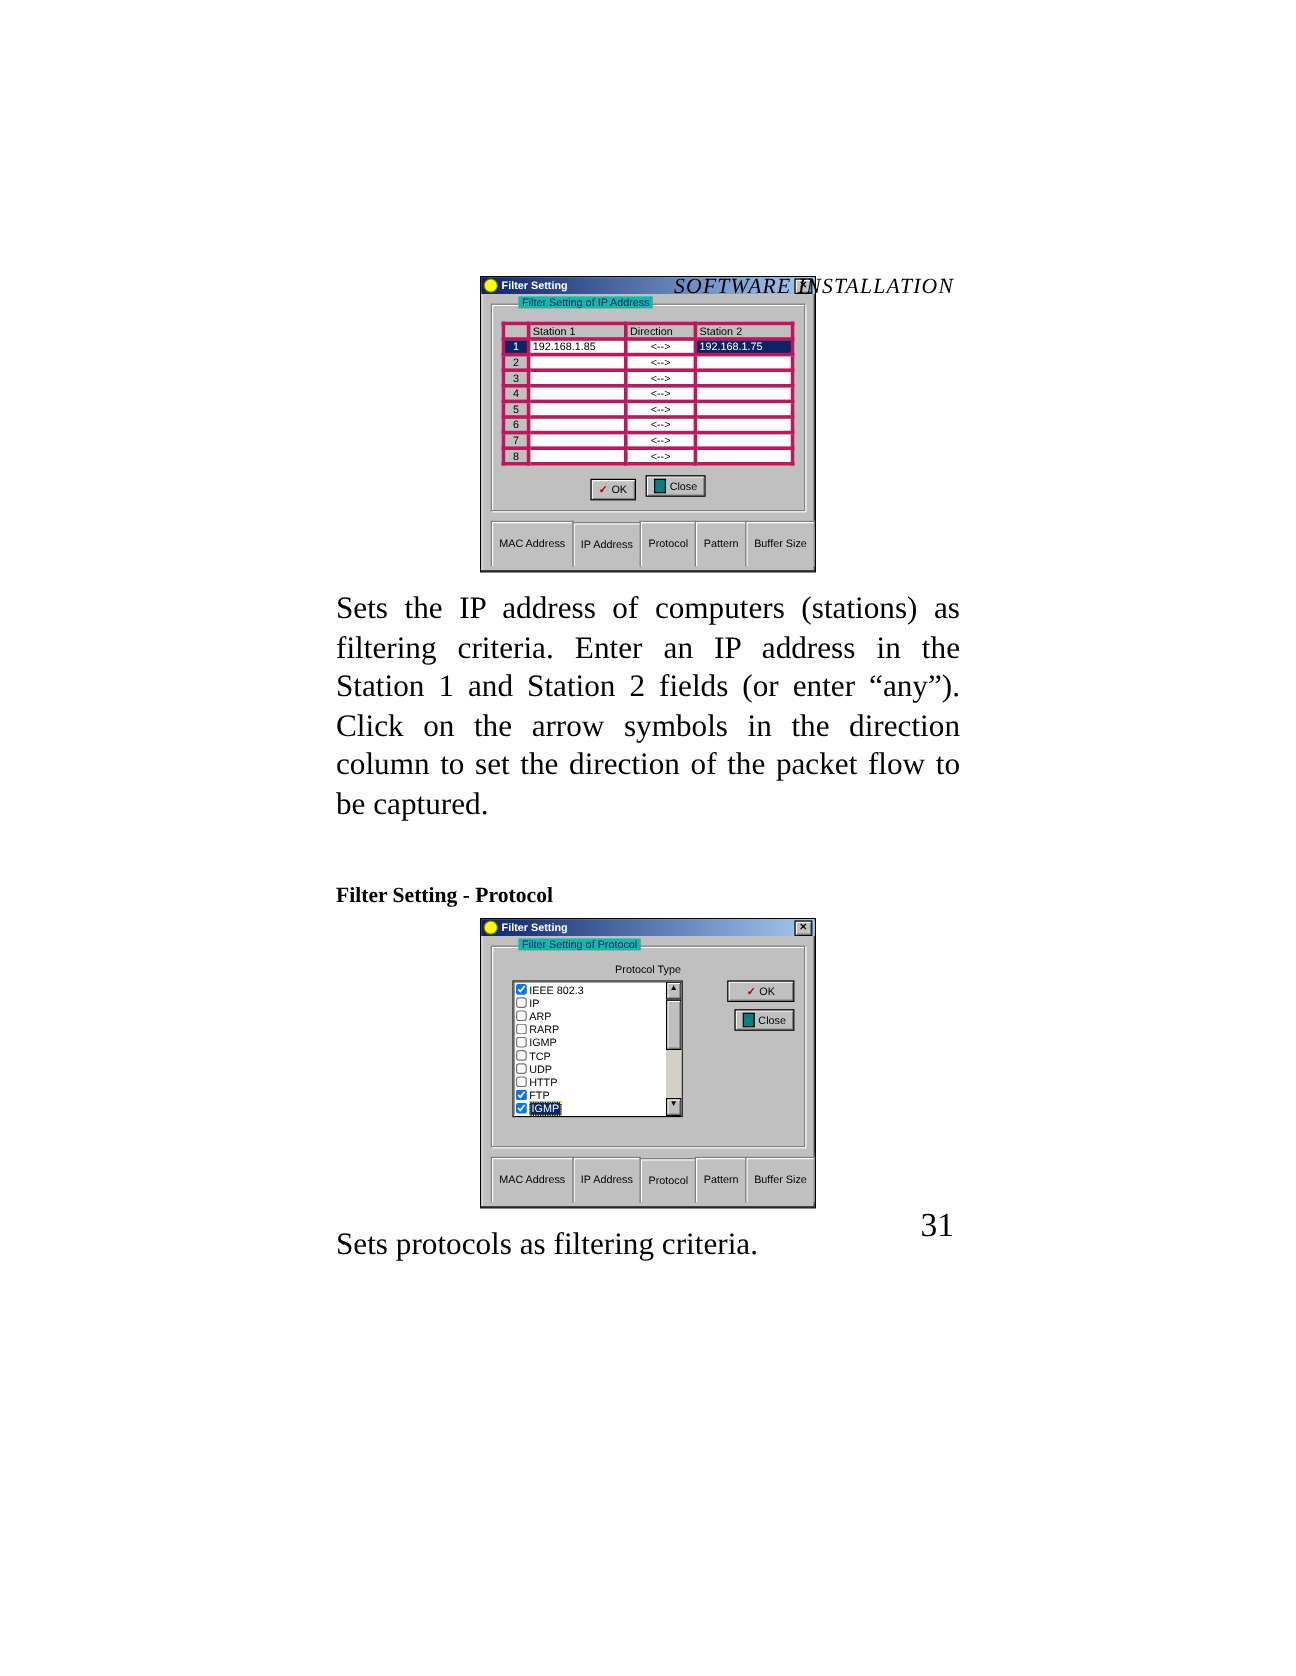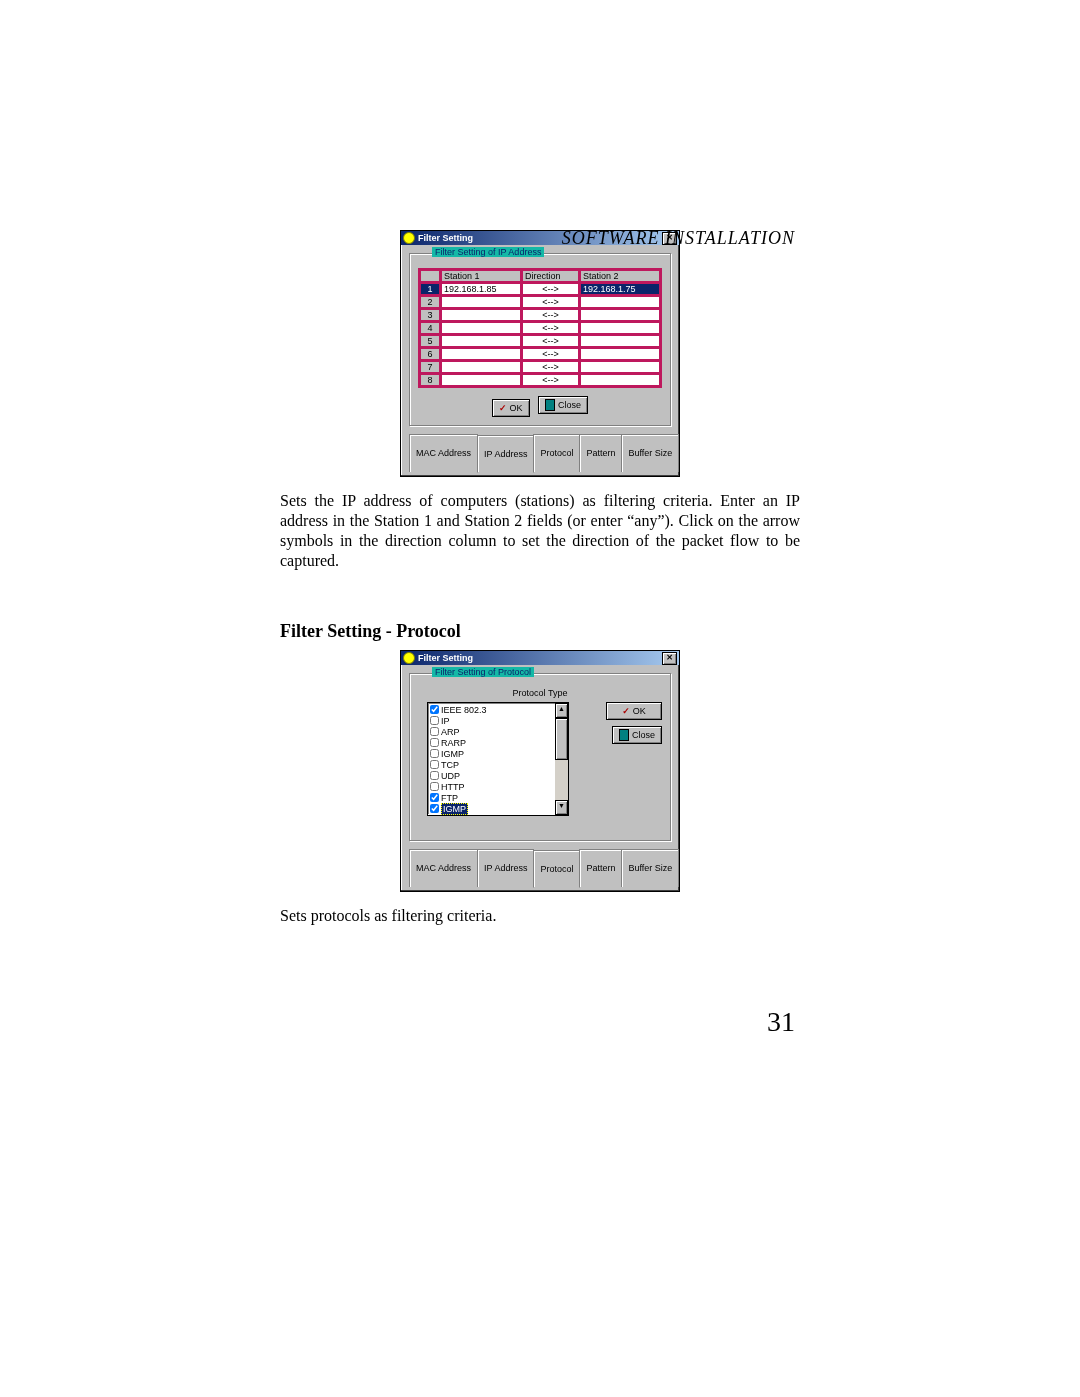--- a/index.html
+++ b/index.html
@@ -27,21 +27,21 @@
     letter-spacing: 1px;
   }
   .section-title {
     font-weight: bold;
     font-size: 18px;
     margin-top: 50px;
     margin-bottom: 8px;
   }
   .section-title:first-of-type { margin-top: 54px; }
   .body-text {
-    font-size: 16px;
+    font-size: 26px;
     line-height: 1.25;
     margin-top: 14px;
     text-align: justify;
   }
   .page-num {
     position: absolute;
     bottom: 359px;
     right: 285px;
     font-size: 28px;
   }

